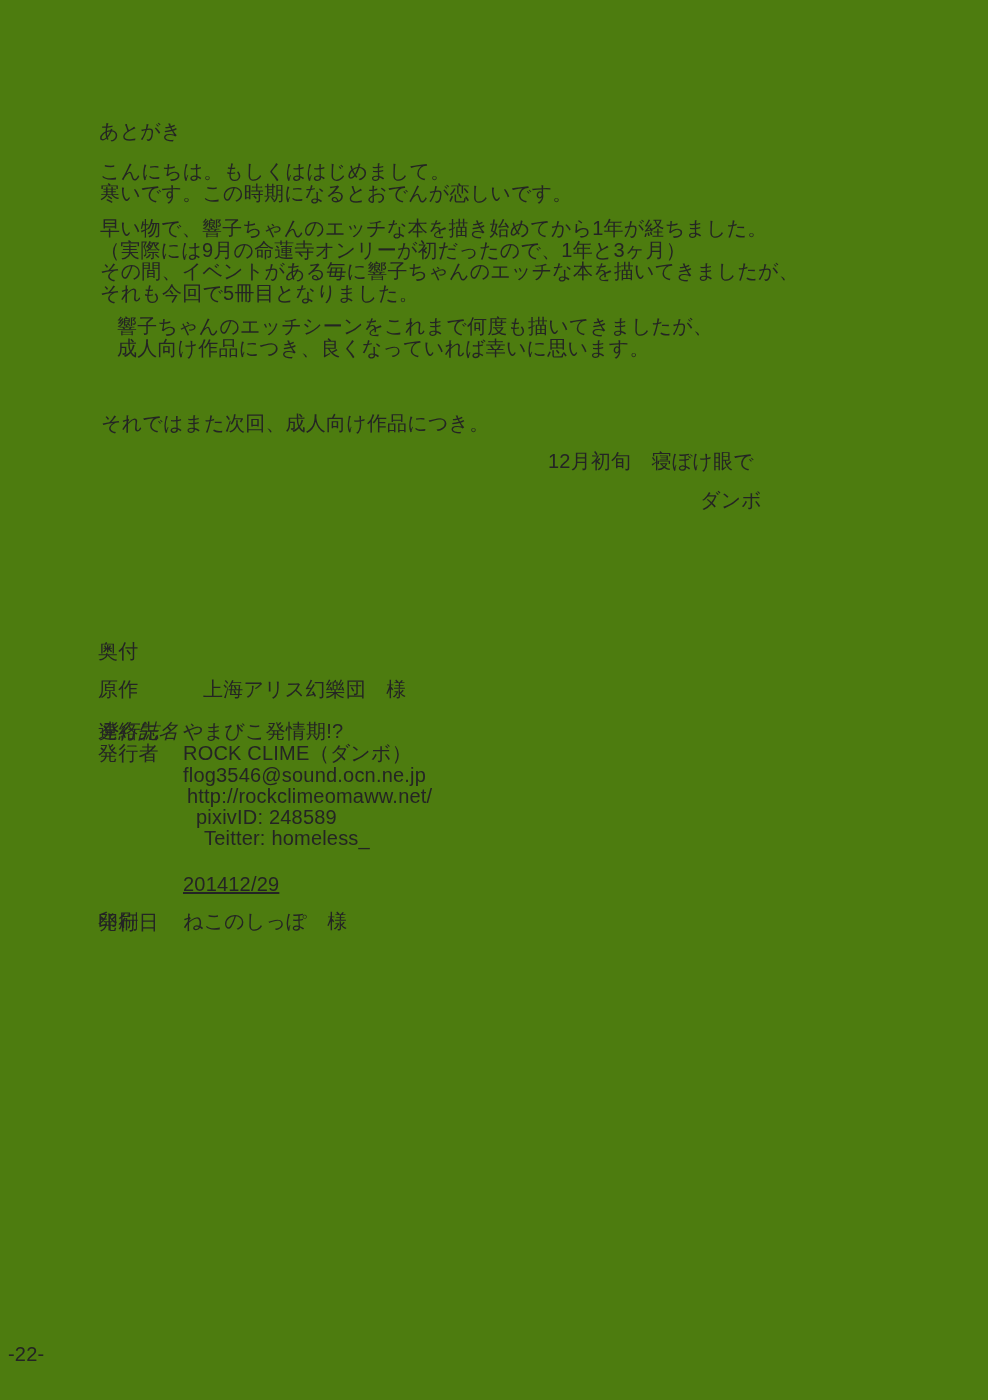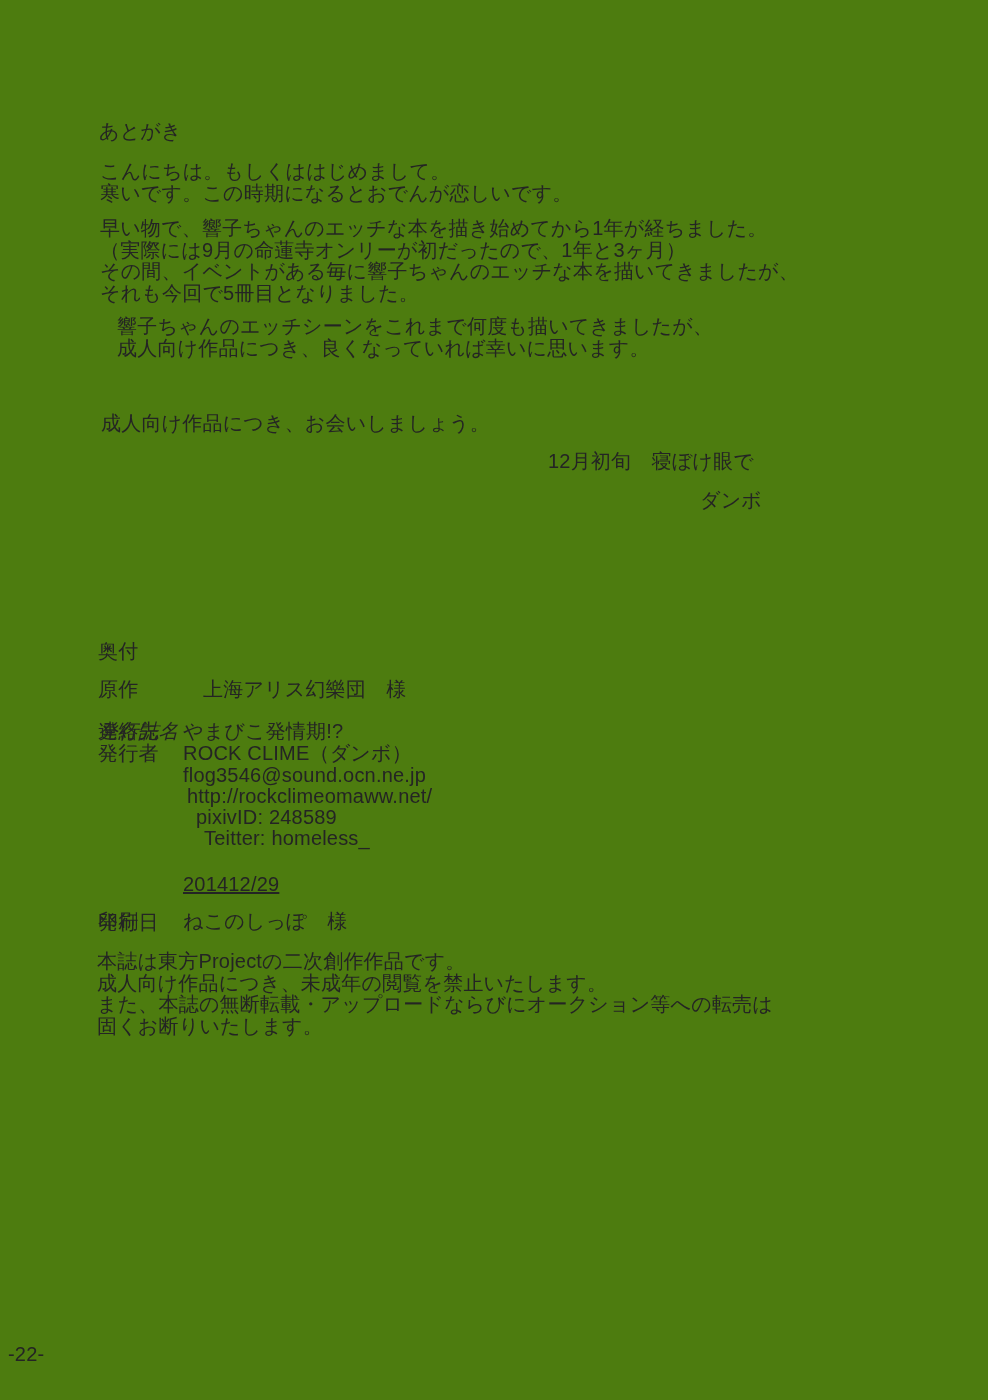--- a/index.html
+++ b/index.html
@@ -43,21 +43,21 @@
     <div class="txt">その間、イベントがある毎に響子ちゃんのエッチな本を描いてきましたが、</div>
     <div class="txt">それも今回で5冊目となりました。</div>
   </div>
 
   <div class="abs block" style="left:100px; top:316px;margin-left:17px;">
     <div class="txt">響子ちゃんのエッチシーンをこれまで何度も描いてきましたが、</div>
     <div class="txt">成人向け作品につき、良くなっていれば幸いに思います。</div>
   </div>
 
 
-  <div class="abs txt" style="left:101px; top:413px;">成人向け作品につき、お会いしましょう。</div>
+  <div class="abs txt" style="left:101px; top:413px;">それではまた次回、成人向け作品につき。</div>
 
   <div class="abs txt" style="left:548px; top:451px;">12月初旬　寝ぼけ眼で</div>
 
   <div class="abs txt" style="left:700px; top:490px;">ダンボ</div>
 
   <div class="abs txt" style="left:98px; top:641px;">奥付</div>
 
   <div class="abs txt" style="left:98px; top:679px;">原作</div>
   <div class="abs txt" style="left:203px; top:679px;">上海アリス幻樂団　様</div>
 
@@ -72,22 +72,16 @@
   <div class="abs txt" style="left:187px; top:786px;">http://rockclimeomaww.net/</div>
   <div class="abs txt" style="left:196px; top:807px;">pixivID: 248589</div>
   <div class="abs txt" style="left:204px; top:828px;">Teitter: homeless_</div>
 
   <div class="abs txt" style="left:98px; top:912px;">発行日</div>
   <div class="abs txt" style="left:183px; top:874px;text-decoration:underline;">201412/29</div>
 
   <div class="abs txt" style="left:98px; top:911px;">印刷</div>
   <div class="abs txt" style="left:183px; top:911px;">ねこのしっぽ　様</div>
 
-  <div class="abs block" style="left:97px; top:951px;">
-    <div class="txt">本誌は東方Projectの二次創作作品です。</div>
-    <div class="txt">成人向け作品につき、未成年の閲覧を禁止いたします。</div>
-    <div class="txt">また、本誌の無断転載・アップロードならびにオークション等への転売は</div>
-    <div class="txt">固くお断りいたします。</div>
-  </div>
 
   <div class="abs txt" style="left:8px; top:1344px;">-22-</div>
 
 </div>
 
 </body></html>

